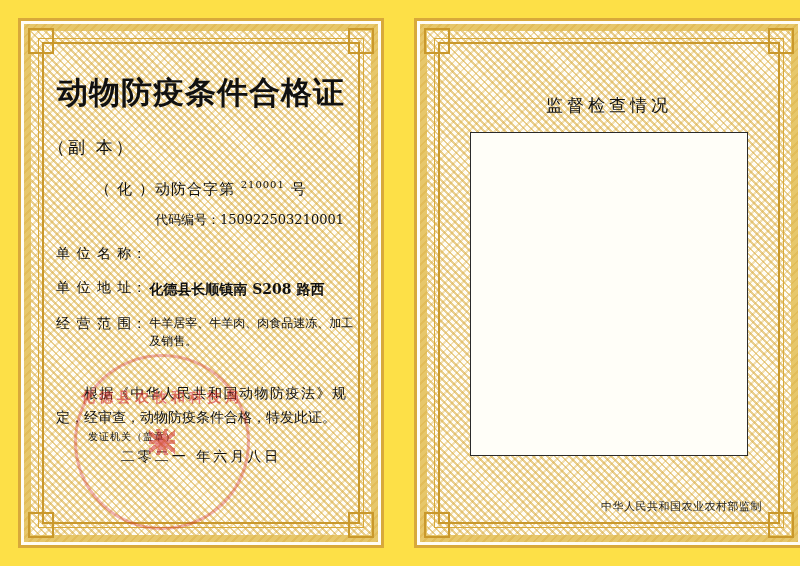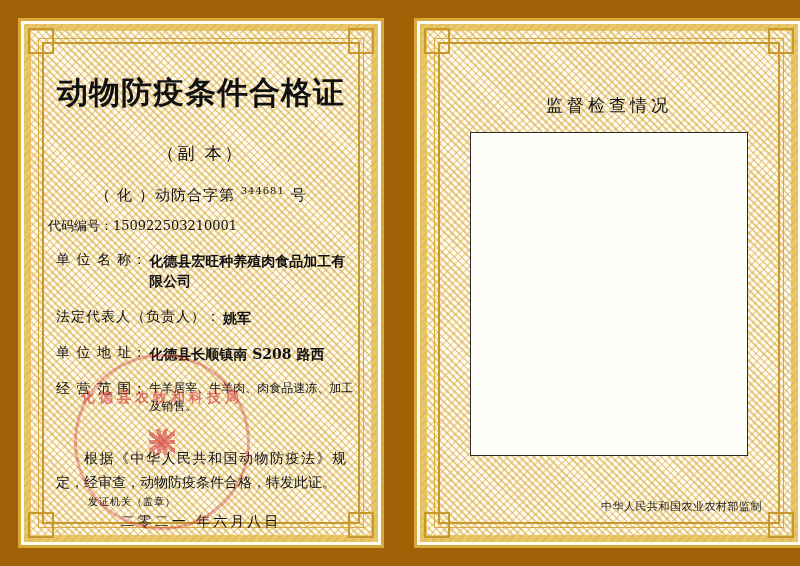--- a/index.html
+++ b/index.html
@@ -10,21 +10,21 @@
     width: 800px;
     height: 566px;
     background: #ffffff;
     font-family: "DejaVu Sans", sans-serif;
     overflow: hidden;
   }
   .page {
     position: relative;
     width: 800px;
     height: 566px;
-    background: #a16207;
+    background: #fde047;
   }
 
   
   .panel {
     position: absolute;
     background: #fffdf6;
     box-sizing: border-box;
   }
   .panel-left {
     left: 18px;
@@ -99,41 +99,40 @@
   .cert-title {
     text-align: center;
     font-family: "DejaVu Serif", serif;
     font-weight: bold;
     font-size: 31px;
     letter-spacing: 1px;
     color: #111;
     margin-top: 24px;
   }
   .cert-sub {
-    text-align: center;
-    font-family: Liberation Serif, serif;
+    font-family: Liberation Sans, sans-serif;
     font-size: 17px;
     color: #111;
-    margin-top: 28px;
+    margin-top: 22px;
     letter-spacing: 3px;
   }
   .cert-number {
     text-align: center;
     font-family: "DejaVu Serif", serif;
     font-size: 15px;
     color: #111;
     margin-top: 20px;
     letter-spacing: 1px;
   }
   .cert-number .small-sup {
     font-size: 10px;
     vertical-align: super;
   }
   .cert-code {
-    text-align: left;
+    text-align: right;
     font-family: "DejaVu Serif", serif;
     font-size: 13px;
     color: #111;
     margin-top: 12px;
     padding-right: 10px;
   }
   .field-row {
     display: flex;
     align-items: flex-start;
     font-family: "DejaVu Serif", serif;
@@ -269,37 +268,32 @@
     <div class="corner br"></div>
 
     <div class="content">
 
       <div class="cert-title">动物防疫条件合格证</div>
 
       <div class="cert-sub">（副 本）</div>
 
       <div class="cert-number">
         <span>（ 化 ）动防合字第</span>
-        <span class="small-sup">344681</span>
+        <span class="small-sup">210001</span>
         <span>号</span>
       </div>
 
       <div class="cert-code">
         <span>代码编号：</span><span>150922503210001</span>
       </div>
 
       <div class="field-row">
         <span class="field-label">单 位 名 称：</span>
-        <span class="field-value">化德县宏旺种养殖肉食品加工有限公司</span>
-      </div>
-
-      <div class="field-row">
-        <span class="field-label">法定代表人（负责人）：</span>
-        <span class="field-value">姚军</span>
-      </div>
+      </div>
+
 
       <div class="field-row">
         <span class="field-label">单 位 地 址：</span>
         <span class="field-value">化德县长顺镇南 S208 路西</span>
       </div>
 
       <div class="field-row">
         <span class="field-label">经 营 范 围：</span>
         <span class="field-value small">牛羊居宰、牛羊肉、肉食品速冻、加工及销售。</span>
       </div>

